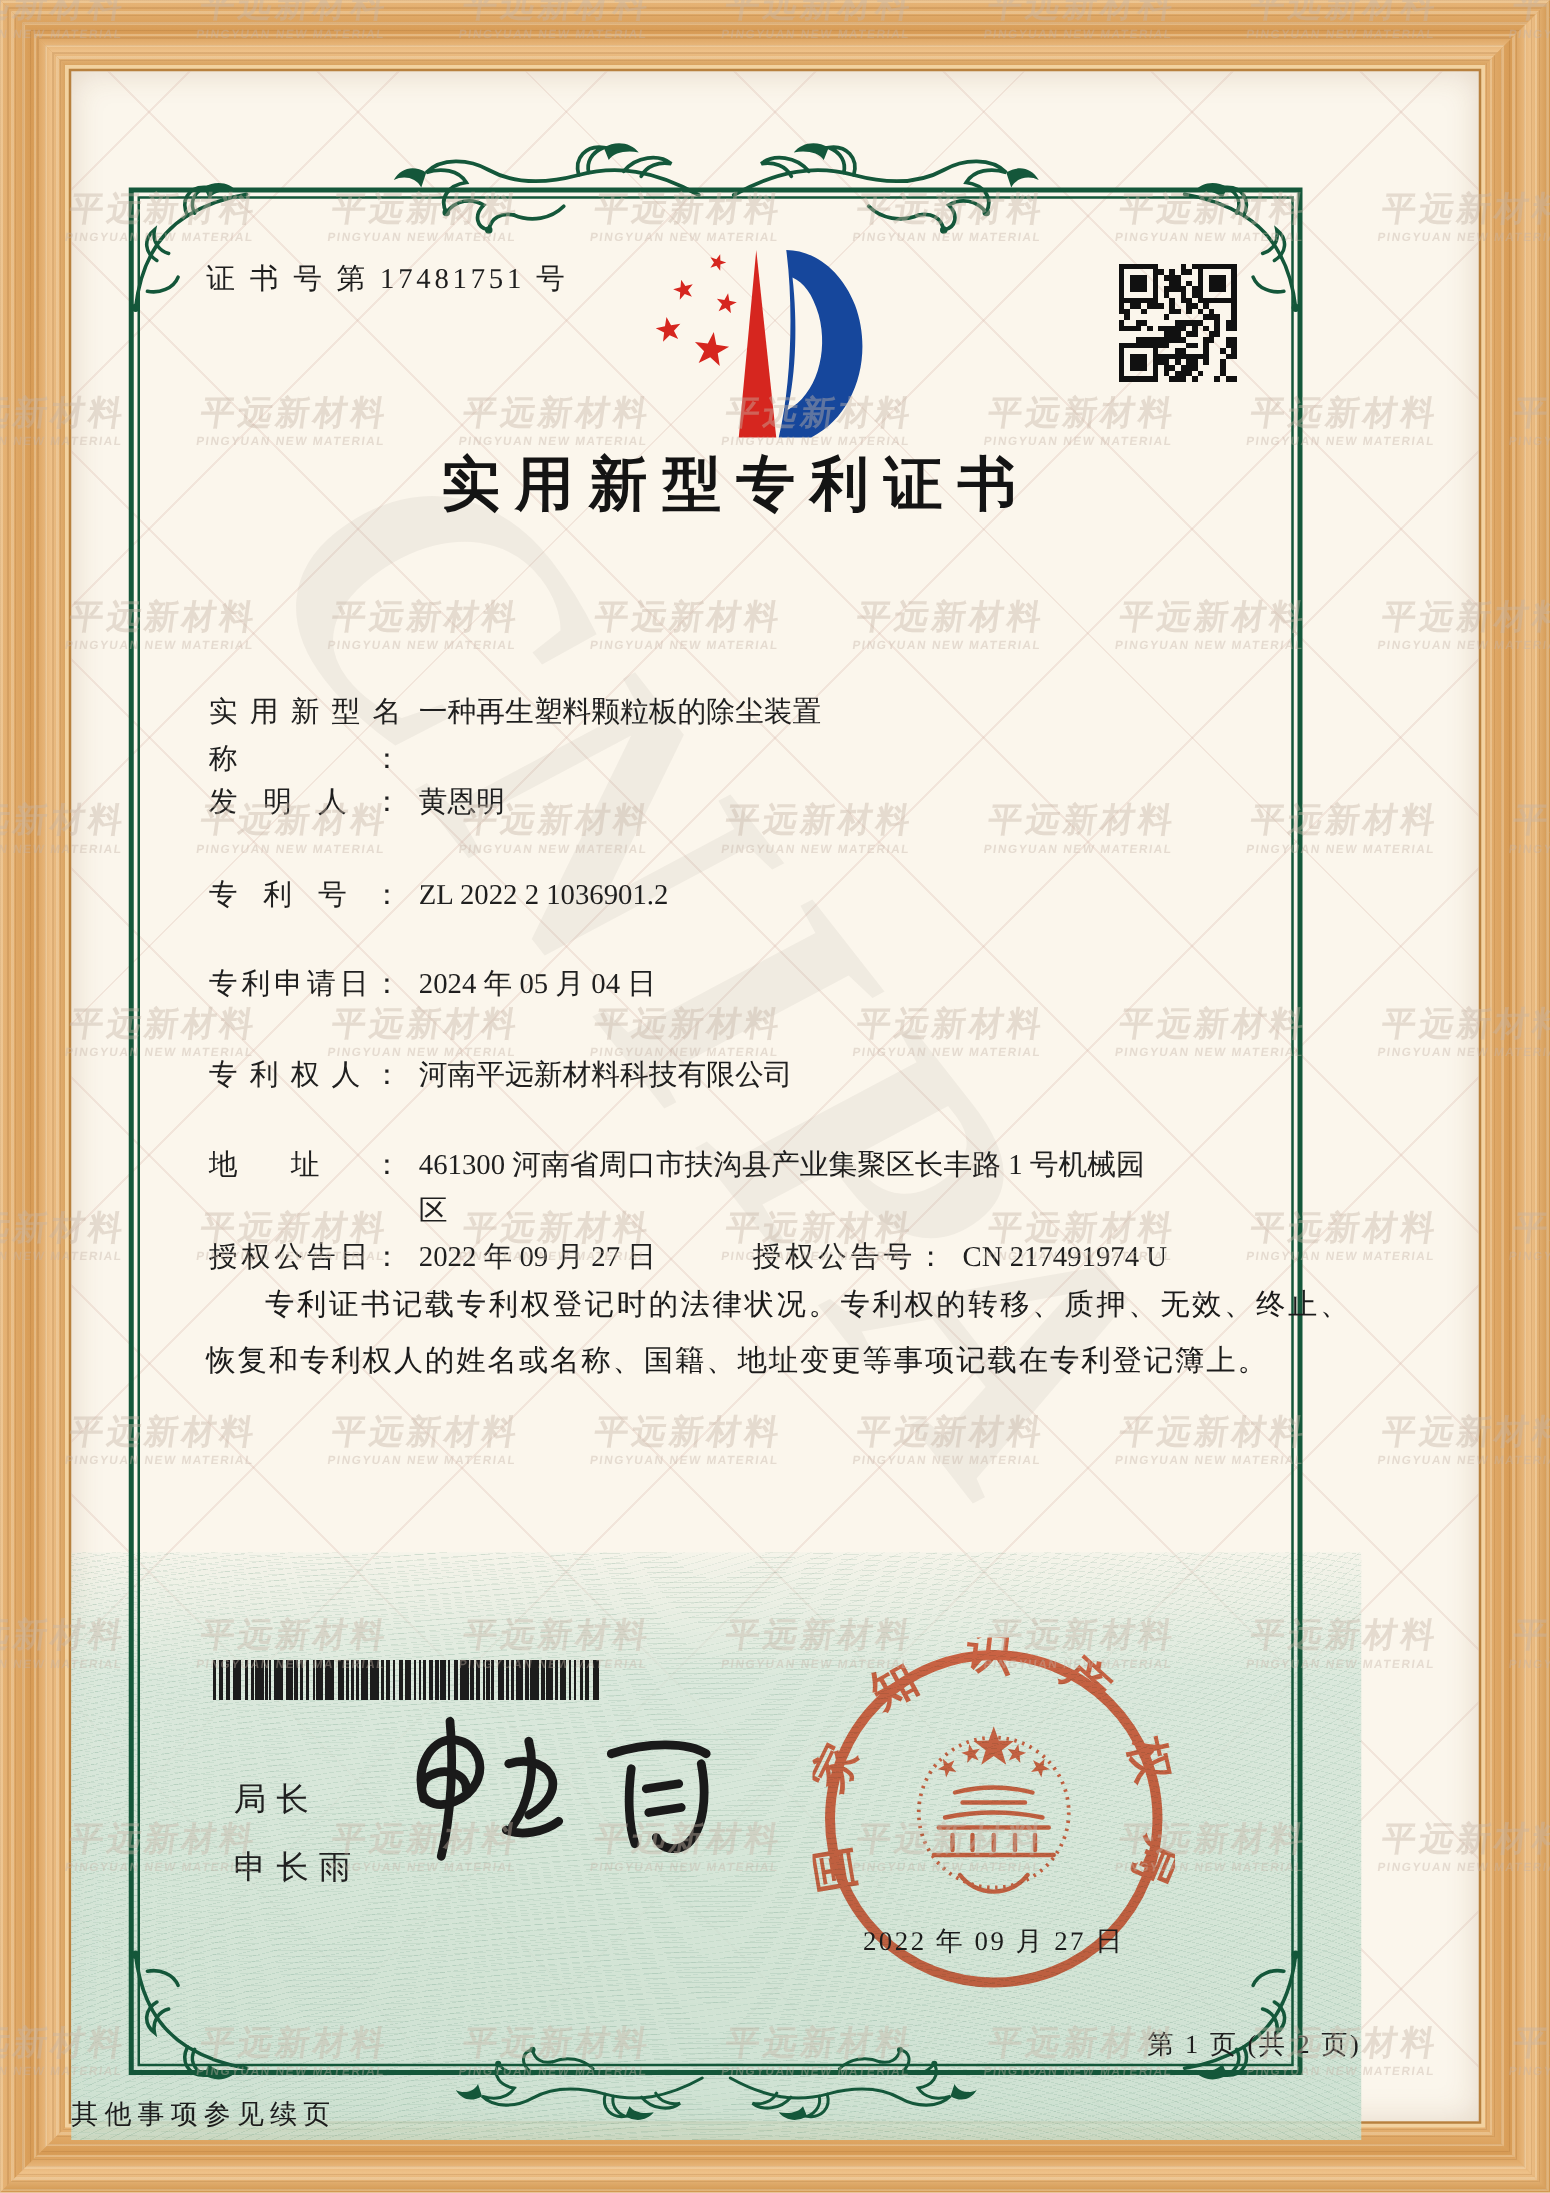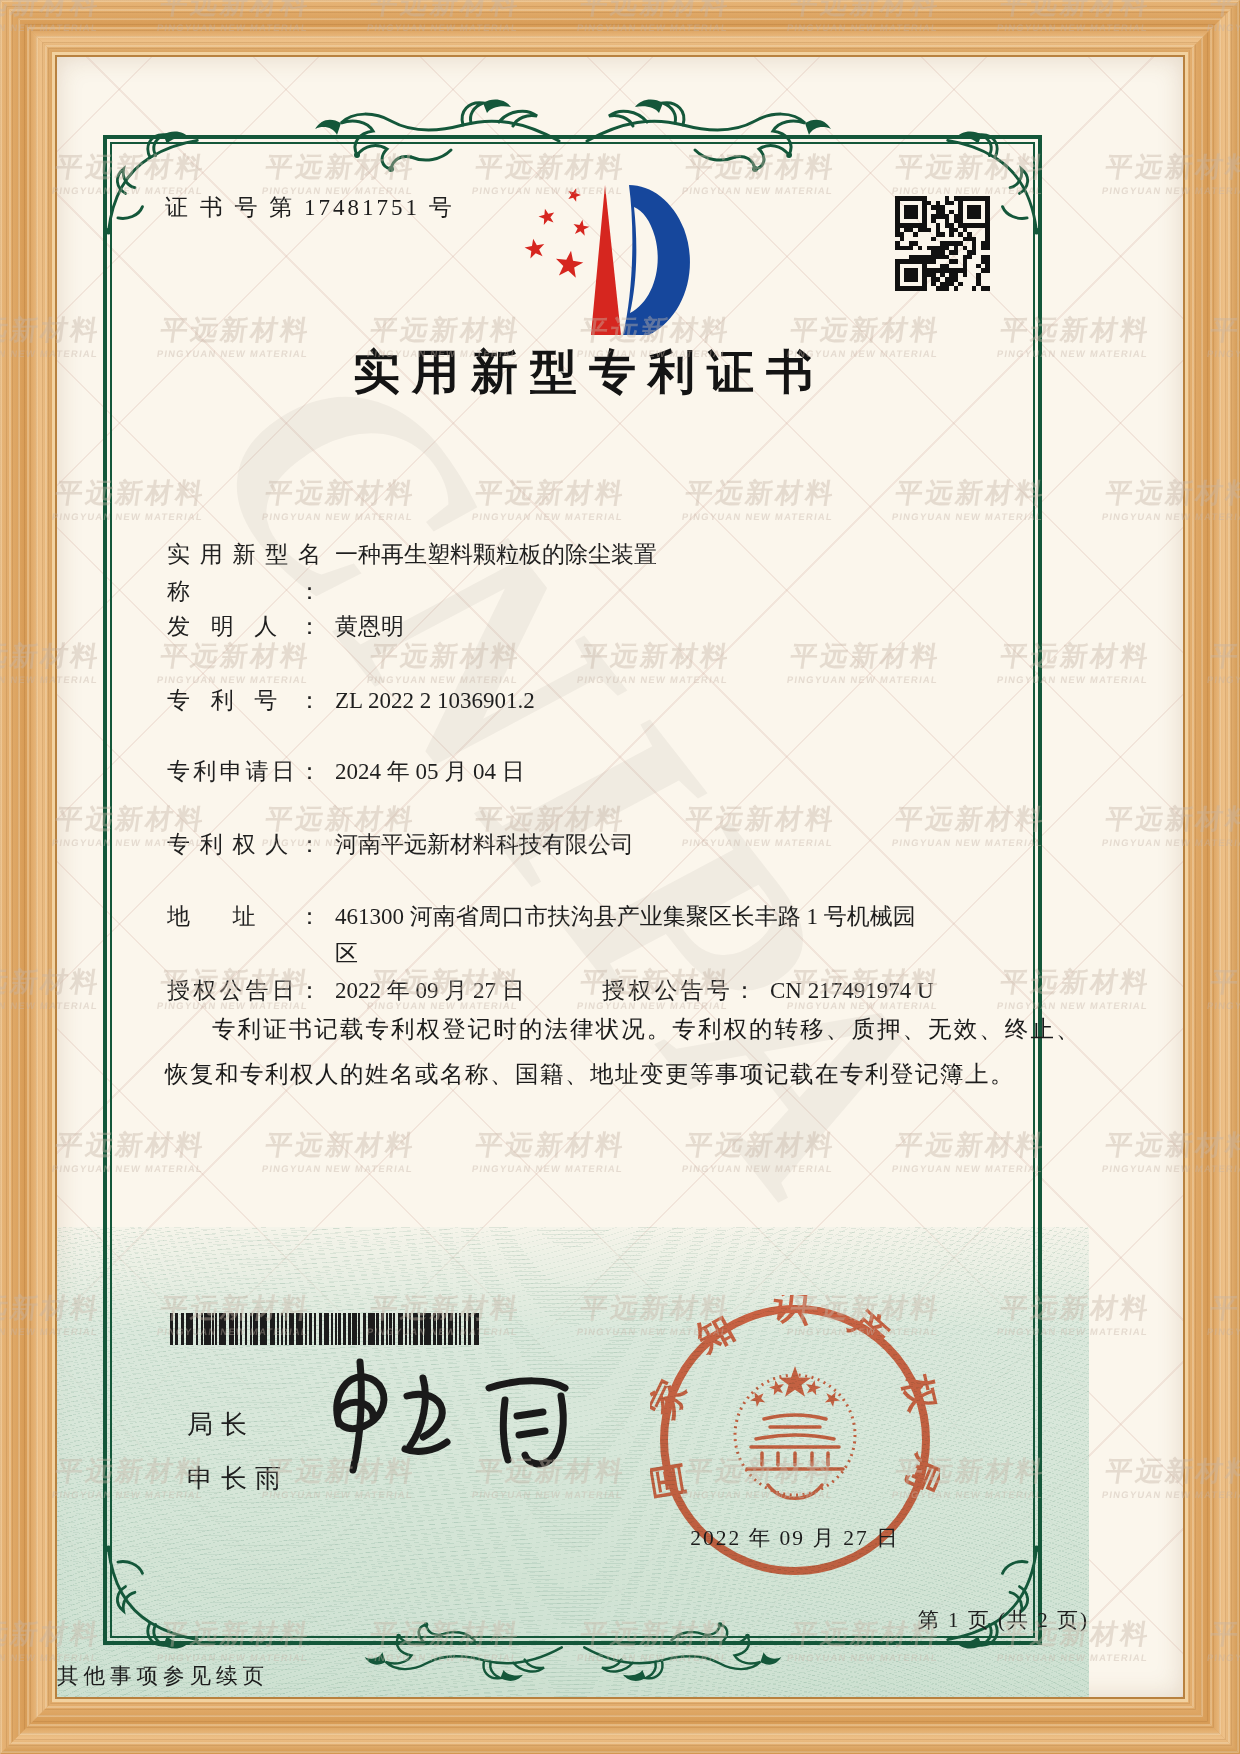--- a/index.html
+++ b/index.html
@@ -40,21 +40,21 @@
       repeating-linear-gradient(45deg, rgba(214,178,166,.25) 0 1.6px, rgba(0,0,0,0) 1.6px 118px),
       repeating-linear-gradient(-45deg, rgba(214,178,166,.25) 0 1.6px, rgba(0,0,0,0) 1.6px 118px);
   }
   .cnipa-big{
     position:absolute;left:360px;top:240px;
     font:italic bold 300px "Liberation Serif","DejaVu Serif",serif;
     color:rgba(168,156,146,.12);letter-spacing:14px;white-space:nowrap;
     transform:rotate(52deg);transform-origin:0 0;
   }
   
-  .content{position:absolute;left:57px;top:57px;width:1032px;height:1640px;z-index:5;}
+  .content{position:absolute;left:57px;top:72px;width:1032px;height:1640px;z-index:5;}
   .waveband{
     position:absolute;left:0;right:0;top:1170px;height:470px;
     background:
       repeating-radial-gradient(ellipse 1500px 760px at 50% 150%, rgba(25,100,68,.10) 0 1px, rgba(0,0,0,0) 1px 8px),
       repeating-radial-gradient(ellipse 1700px 900px at 20% -60%, rgba(25,100,68,.07) 0 1px, rgba(0,0,0,0) 1px 9px),
       linear-gradient(to bottom, rgba(221,236,226,.20), rgba(209,228,215,.78) 22%, rgba(199,222,206,.88));
   }
   .gframe{
     position:absolute;left:46px;top:78px;right:47px;bottom:52px;
     border:4px solid #14573a;

